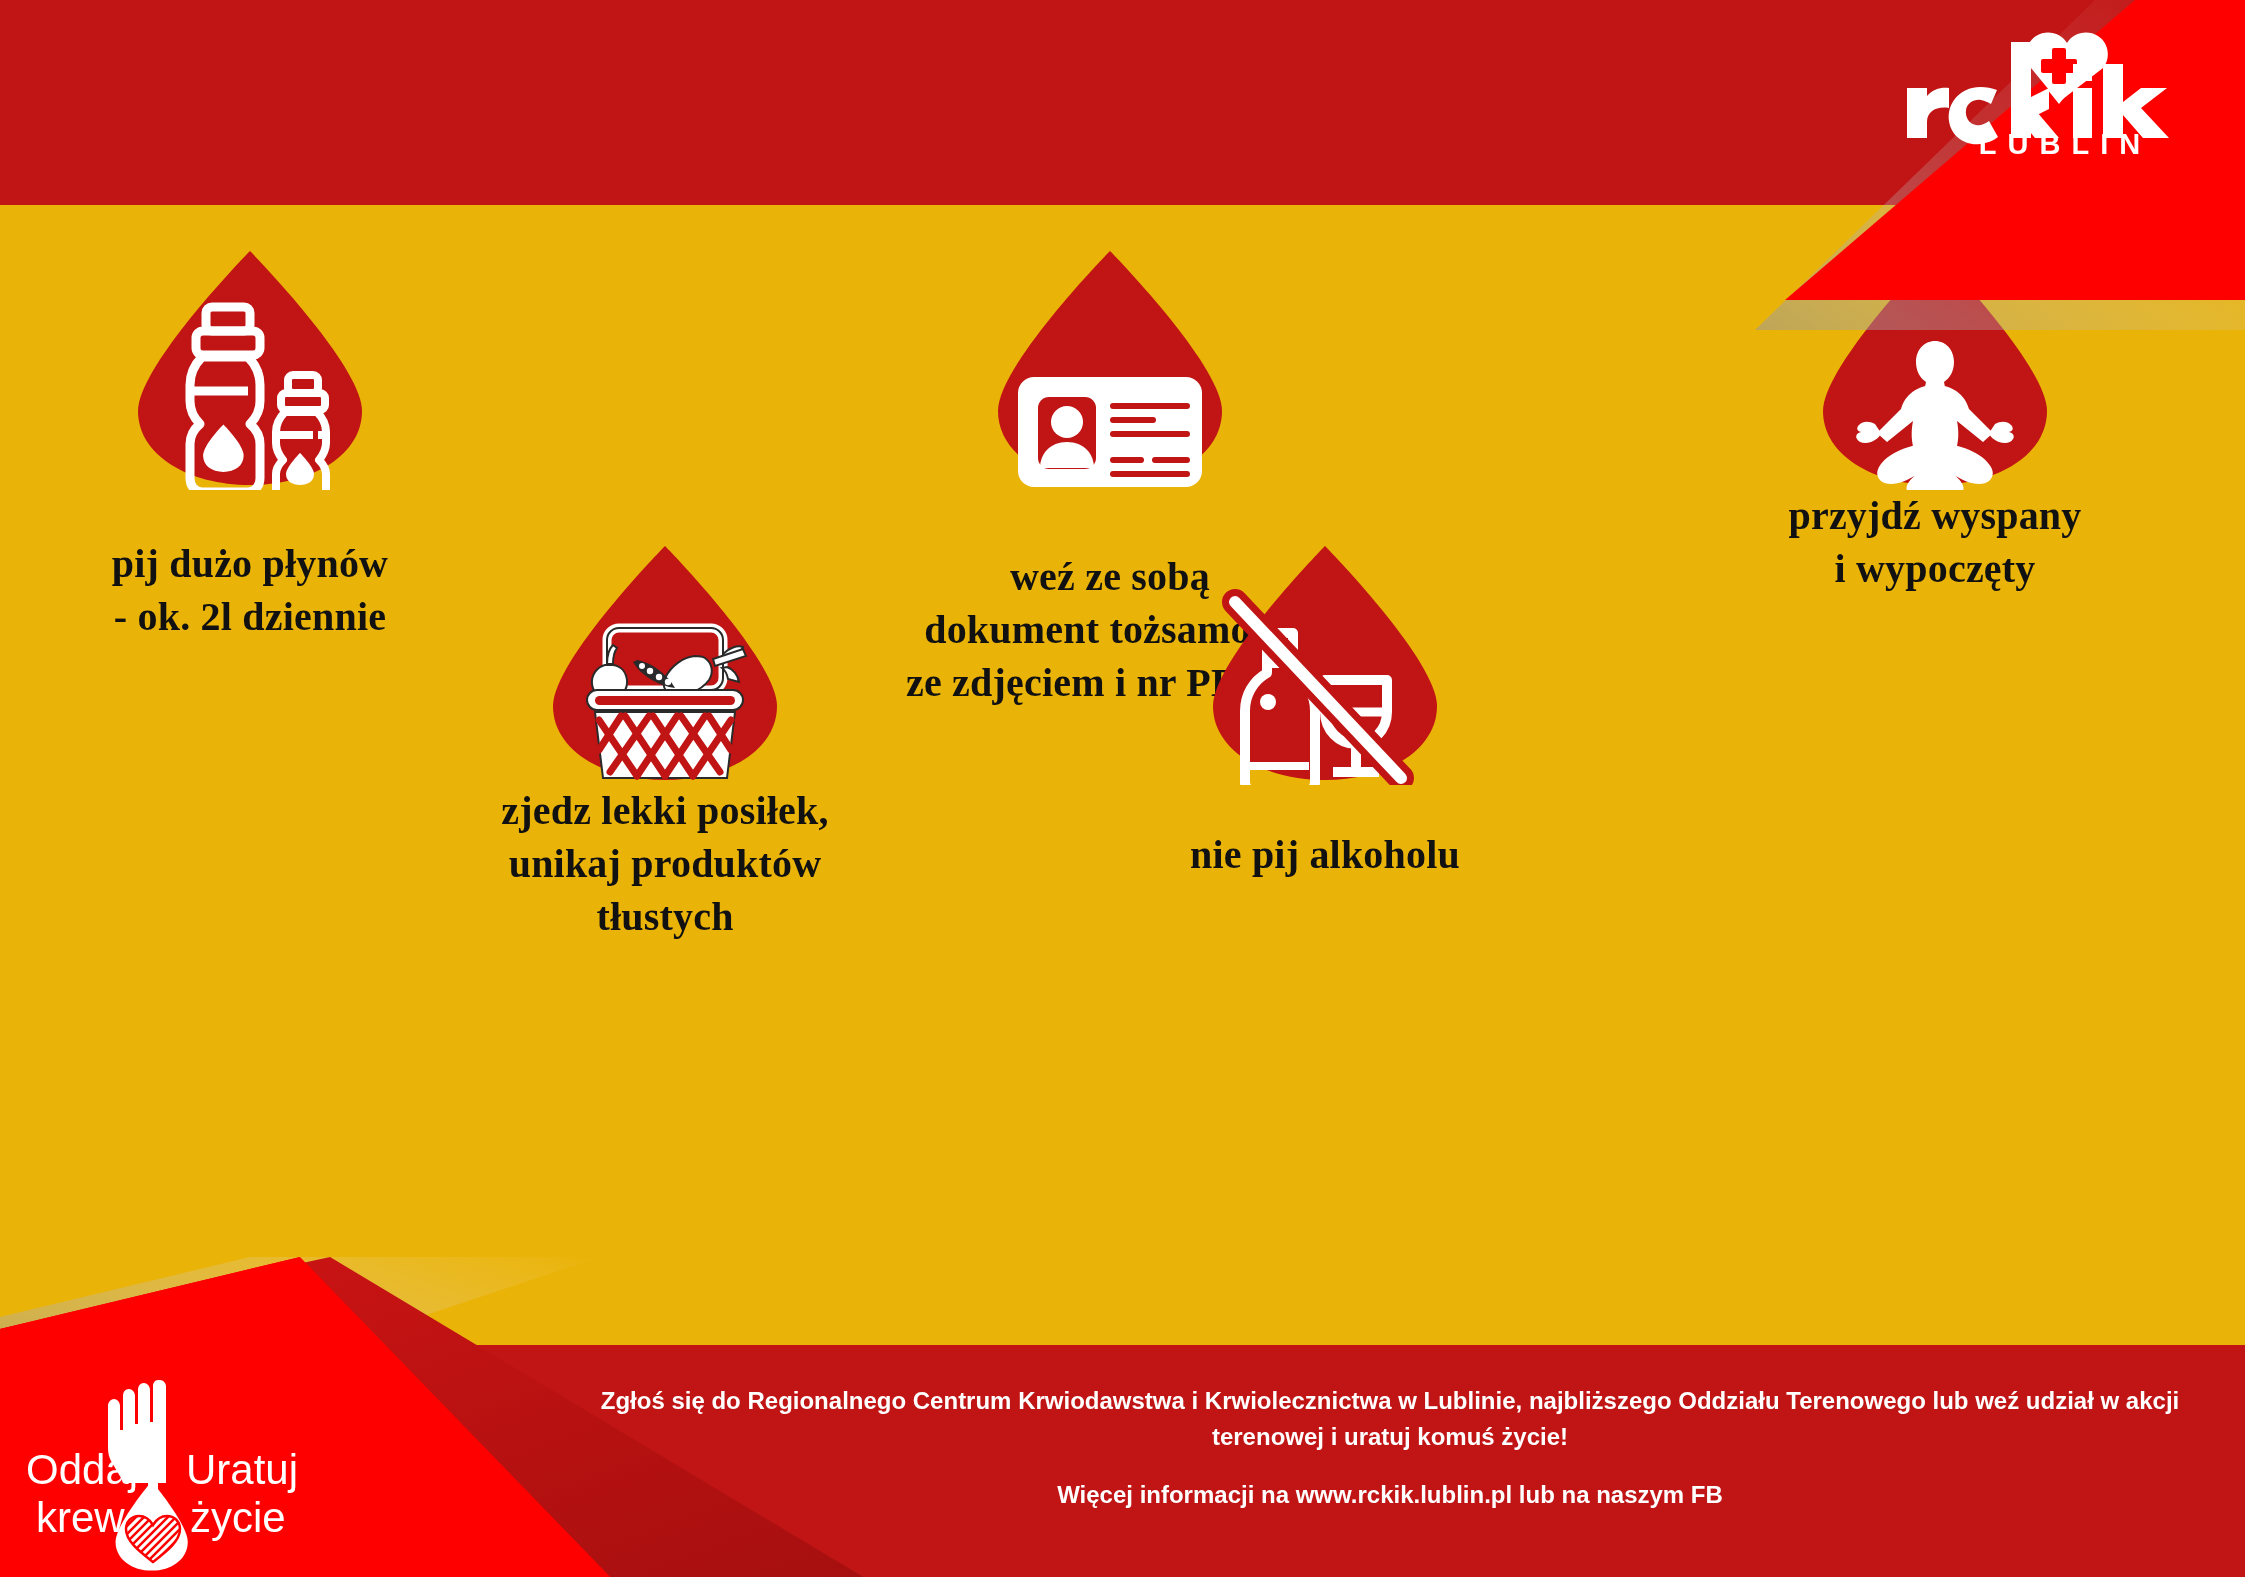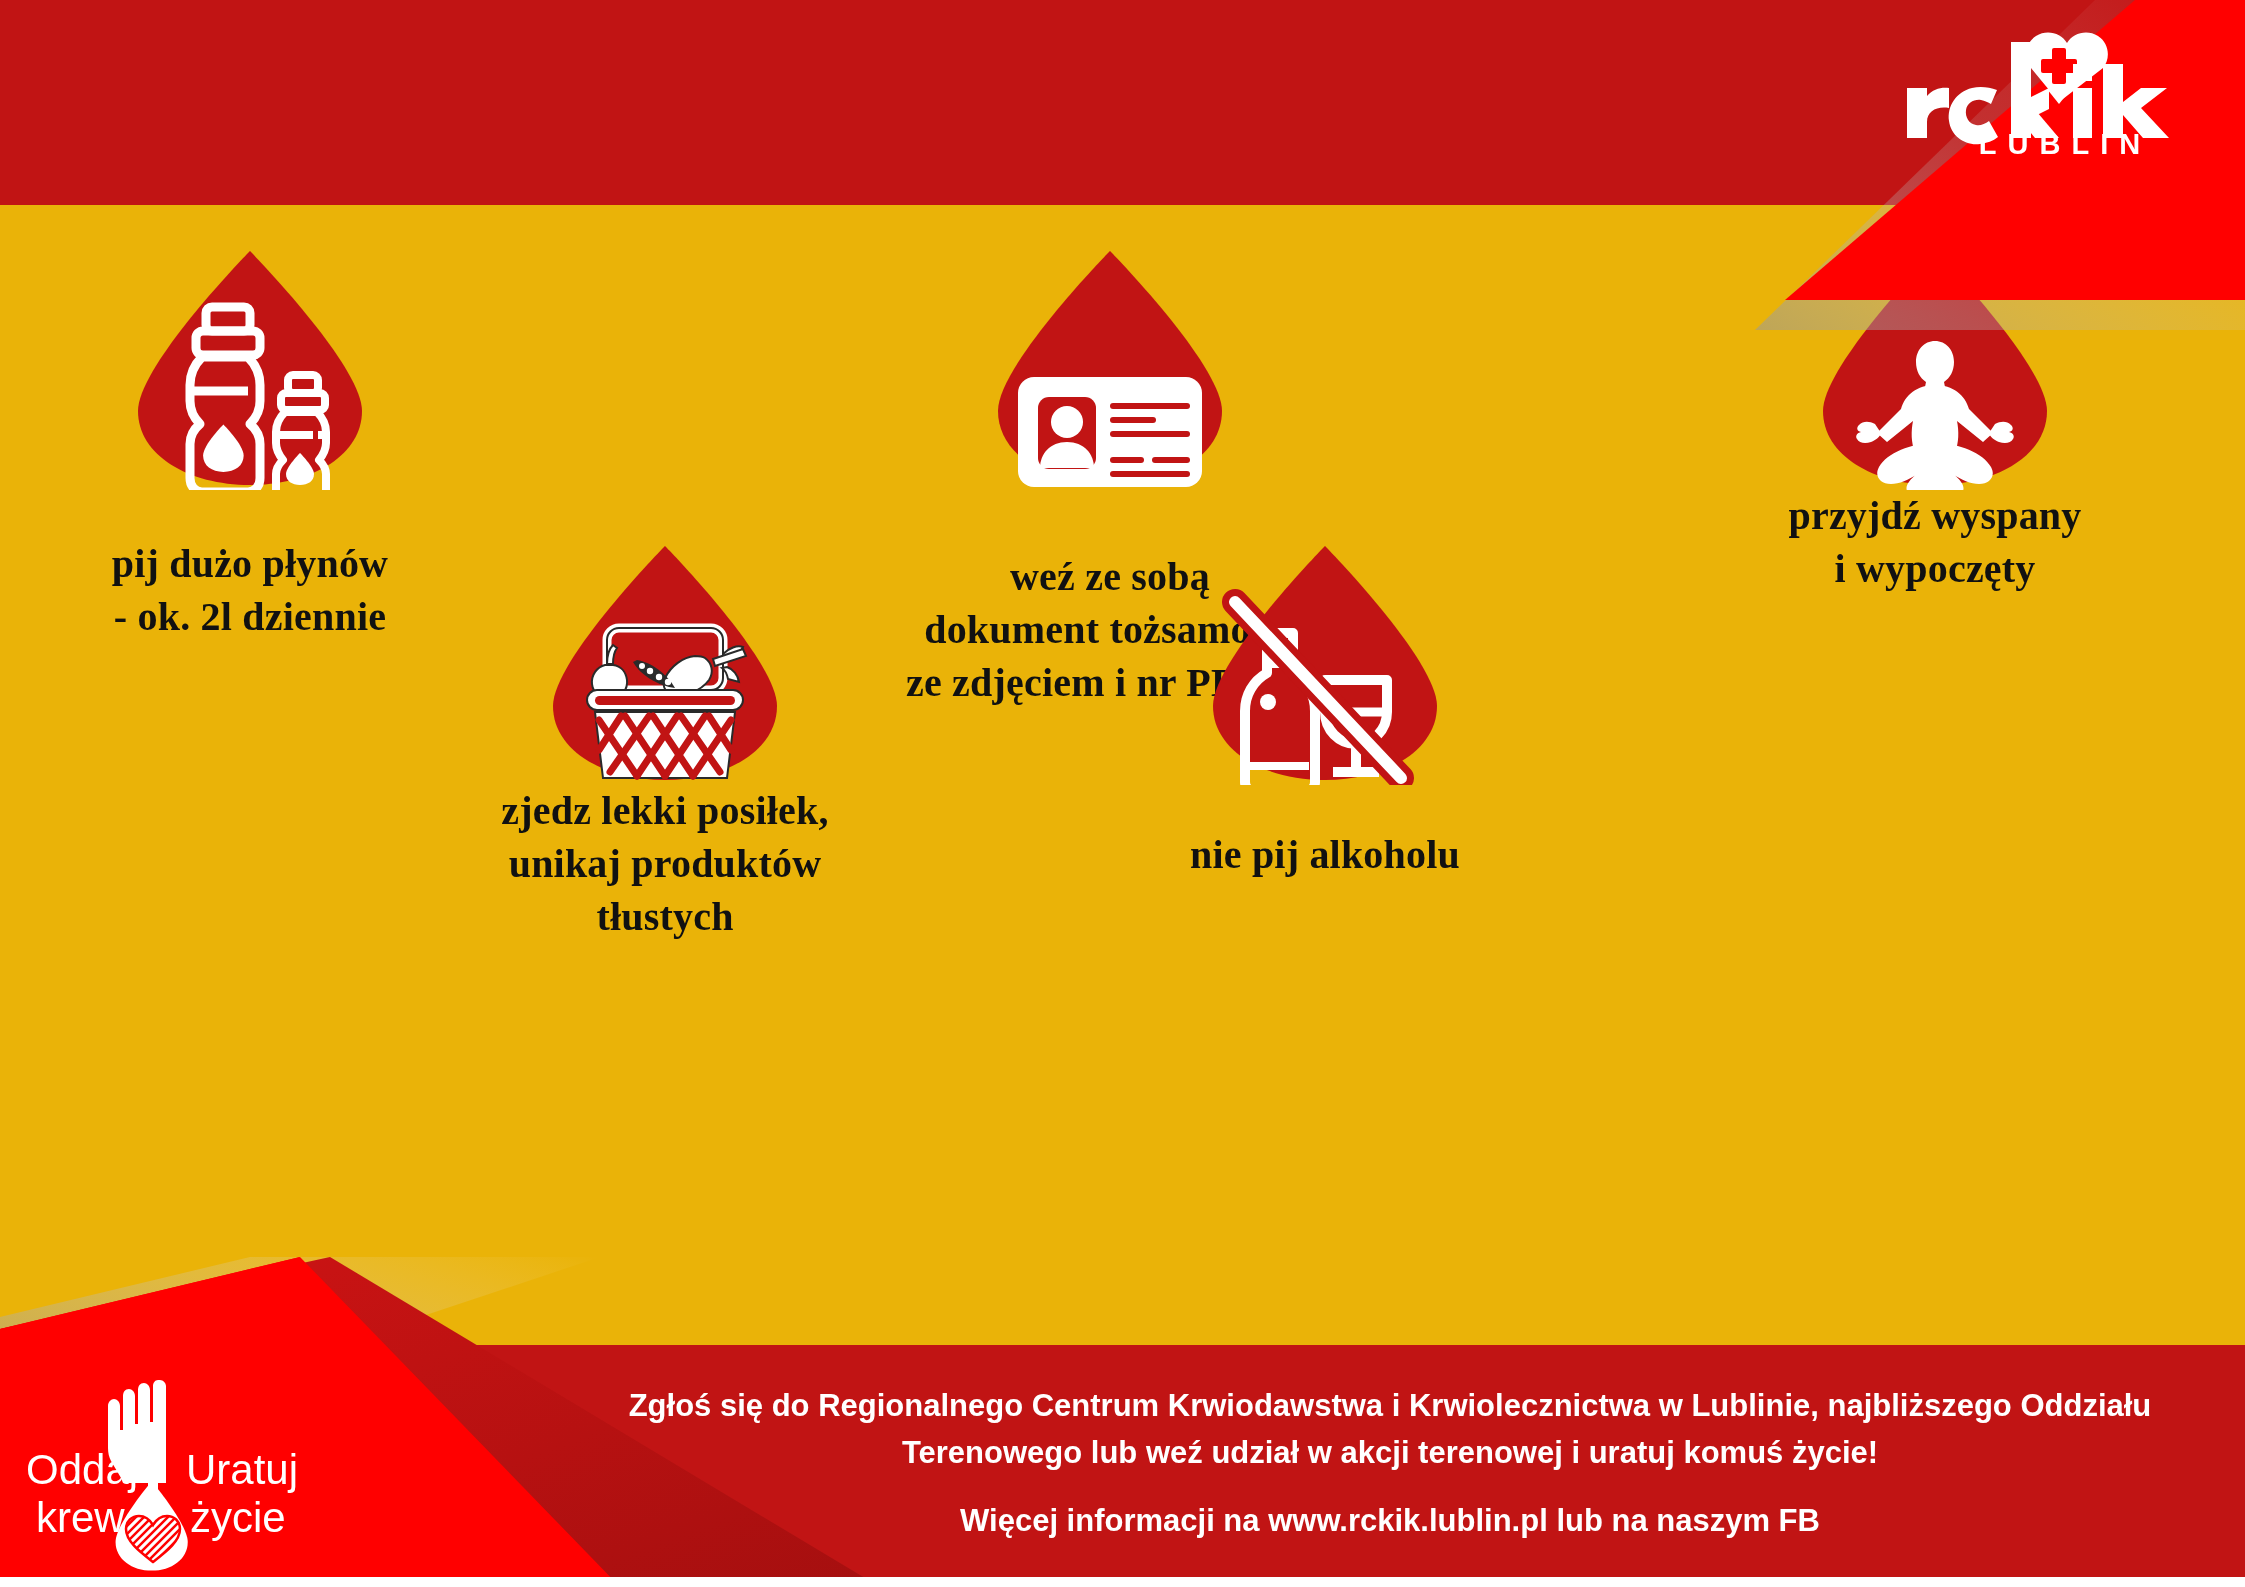--- a/index.html
+++ b/index.html
@@ -54,21 +54,21 @@
 
   
   .footer{
     position:absolute; left:0; bottom:0; width:2245px; height:242px;
     background:#c11414; z-index:4; overflow:hidden;
   }
   .footer-text{
     position:absolute; left:600px; top:38px; width:1580px;
     text-align:center; color:#fff;
     font-family:"Liberation Sans", sans-serif;
-    font-weight:700; font-size:31px; line-height:1.5;
+    font-weight:700; font-size:24px; line-height:1.5;
   }
   .footer-text .gap{ display:block; height:22px; }
 
   .corner-bl{
     position:absolute; left:0; bottom:0; width:880px; height:330px; z-index:7;
     overflow:hidden; pointer-events:none;
   }
   .logo-oddaj{
     position:absolute; left:18px; bottom:10px; width:310px; height:215px; z-index:9;
   }

